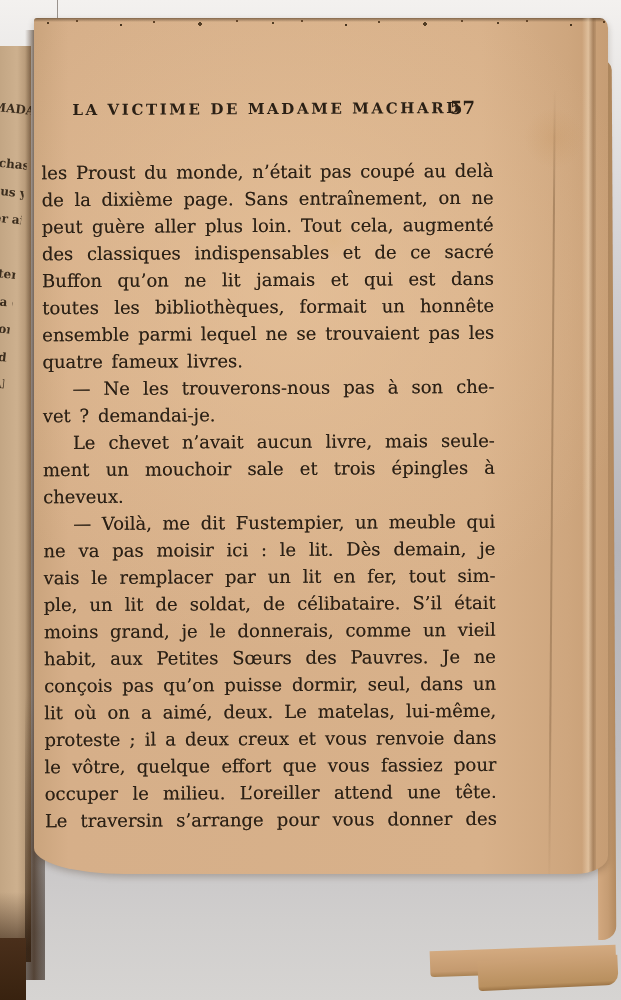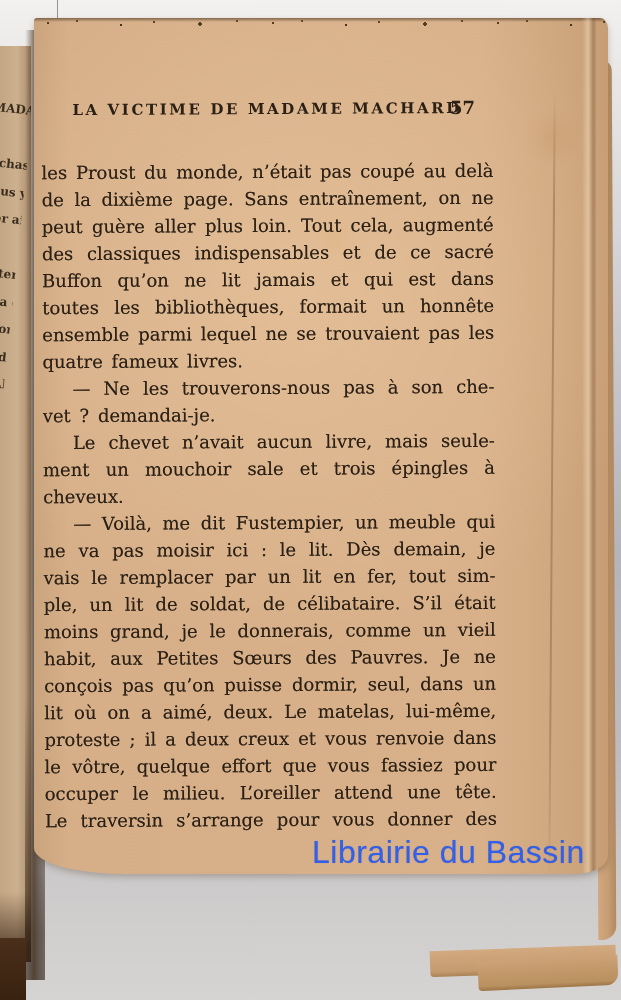--- a/index.html
+++ b/index.html
@@ -206,16 +206,15 @@
           <div class="line">habit, aux Petites Sœurs des Pauvres. Je ne</div>
           <div class="line">conçois pas qu’on puisse dormir, seul, dans un</div>
           <div class="line">lit où on a aimé, deux. Le matelas, lui-même,</div>
           <div class="line">proteste ; il a deux creux et vous renvoie dans</div>
           <div class="line">le vôtre, quelque effort que vous fassiez pour</div>
           <div class="line">occuper le milieu. L’oreiller attend une tête.</div>
           <div class="line">Le traversin s’arrange pour vous donner des</div>
         </div>
     </div>
 
-    <div class="watermark">Librairie du Bassin</div>
   </div>
 
 </div>
 
 </body></html>

